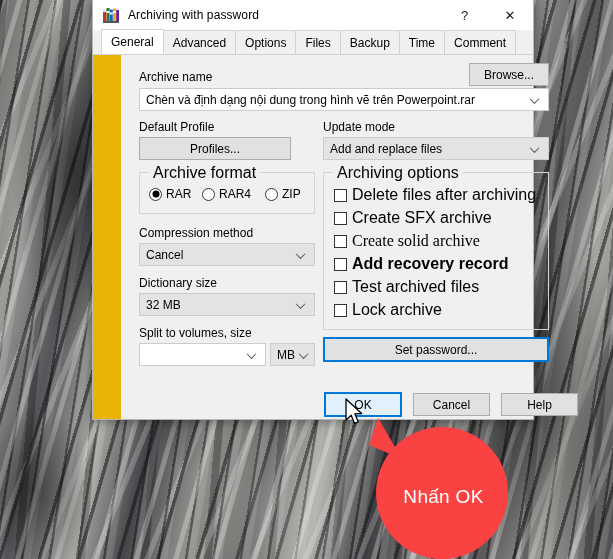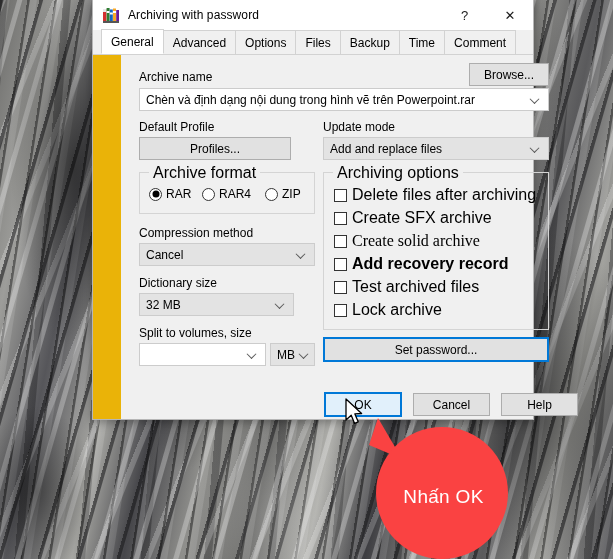--- a/index.html
+++ b/index.html
@@ -328,21 +328,21 @@
       </div>
     </div>
 
     <div class="lbl" style="position:absolute;left:18px;top:171px;">Compression method</div>
     <div class="combo" style="position:absolute;left:18px;top:188px;width:176px;height:23px;">
       <span>Cancel</span>
       <span class="arrow"></span>
     </div>
 
     <div class="lbl" style="position:absolute;left:18px;top:221px;">Dictionary size</div>
-    <div class="combo" style="position:absolute;left:18px;top:238px;width:155px;height:23px;">
+    <div class="combo" style="position:absolute;left:18px;top:238px;width:176px;height:23px;">
       <span>32 MB</span>
       <span class="arrow"></span>
     </div>
 
     <div class="lbl" style="position:absolute;left:18px;top:271px;">Split to volumes, size</div>
     <div class="combo white" style="position:absolute;left:18px;top:288px;width:127px;height:23px;">
       <span></span>
       <span class="arrow"></span>
     </div>
     <div class="combo" style="position:absolute;left:149px;top:288px;width:45px;height:23px;">

